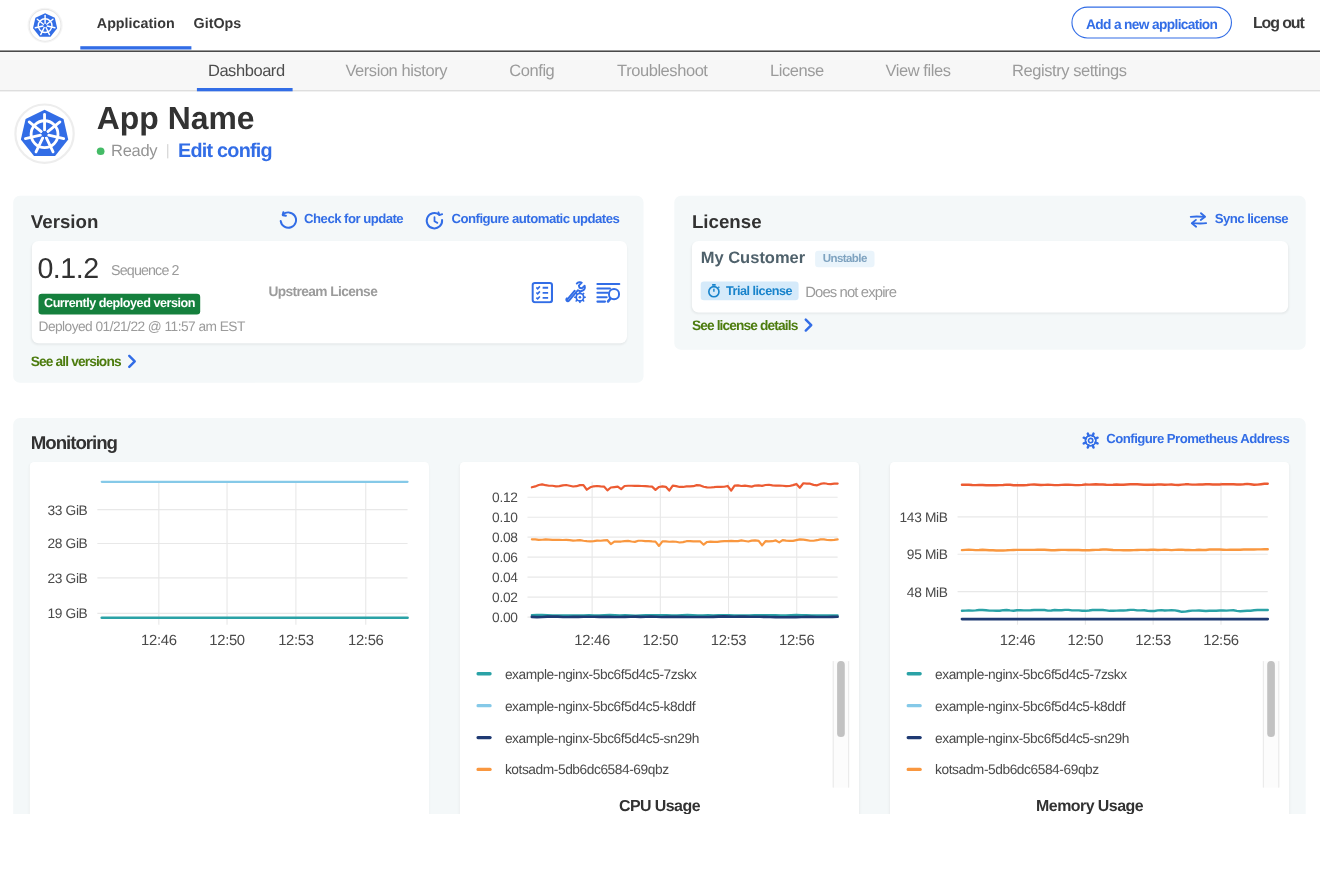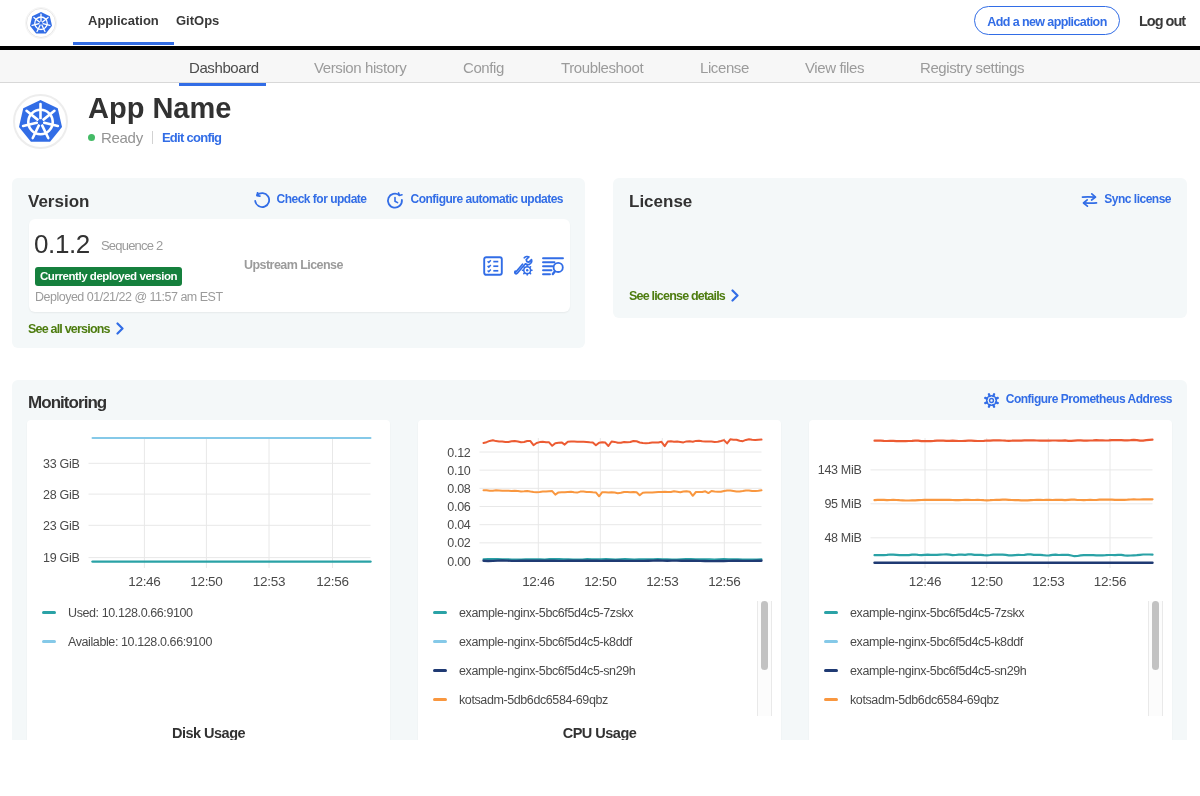--- a/index.html
+++ b/index.html
@@ -5,21 +5,21 @@
 body{font-family:"Liberation Sans",sans-serif;color:#323232}
 .page{position:relative;width:1200px;height:740px;overflow:hidden;background:#fff}
 
 .topnav{position:absolute;left:0;top:0;width:1200px;height:46px;background:#fff}
 .logo-sm{position:absolute;left:26px;top:8px;width:30px;height:30px;border-radius:50%;border:1px solid #e7e7e7;display:flex;align-items:center;justify-content:center;box-shadow:0 0 0 1px #f5f5f5}
 .toptab{position:absolute;top:13px;font-size:13px;font-weight:700;color:#383838}
 .topline{position:absolute;left:73px;top:42px;width:101px;height:3px;background:#326de6}
 .addbtn{position:absolute;left:974px;top:6px;width:146px;height:29px;border:1.4px solid #326de6;border-radius:15px;color:#326de6;font-size:12.5px;letter-spacing:-.6px;font-weight:700;text-align:center;line-height:26px;padding-top:2px;background:#fff}
 .logout{position:absolute;left:1139px;top:12.5px;font-size:14.5px;letter-spacing:-1px;font-weight:700;color:#3a3a3a}
 
-.subnav{position:absolute;left:0;top:46px;width:1200px;height:37px;background:#f7f7f7;border-top:4px solid #000000;border-bottom:1px solid #d8d8d8}
+.subnav{position:absolute;left:0;top:46px;width:1200px;height:37px;background:#f7f7f7;border-top:1px solid #000000;border-bottom:1px solid #d8d8d8}
 .subtab{position:absolute;top:9px;font-size:15px;letter-spacing:-.4px;font-weight:400;color:#9b9b9b}
 .subtab.on{color:#4c4c4c}
 .subline{position:absolute;left:179px;top:33px;width:87px;height:3px;background:#326de6}
 
 .appicon{position:absolute;left:13px;top:94px;width:55px;height:55px;border-radius:50%;border:2px solid #ededed;background:#fff;display:flex;align-items:center;justify-content:center}
 .appname{position:absolute;left:88px;top:92px;font-size:29px;font-weight:700;color:#323232;letter-spacing:0}
 .appsub{position:absolute;left:88px;top:129px;height:17px;display:flex;align-items:center;font-size:15px;letter-spacing:-.3px;color:#949494}
 .dot{width:7px;height:7px;border-radius:50%;background:#44bb66;margin-right:6px}
 .vdiv{width:1px;height:13px;background:#d2d2d2;margin:0 9px}
 .bluelink{color:#326de6;font-weight:700;text-decoration:none}
@@ -93,21 +93,21 @@
         <line x1="56.3" y1="46.0" x2="79.7" y2="27.3" stroke="#fff" stroke-width="5.5" stroke-linecap="round"></line>
         <line x1="57.8" y1="52.8" x2="87.0" y2="59.5" stroke="#fff" stroke-width="5.5" stroke-linecap="round"></line>
         <line x1="53.5" y1="58.2" x2="66.5" y2="85.2" stroke="#fff" stroke-width="5.5" stroke-linecap="round"></line>
         <line x1="46.5" y1="58.2" x2="33.5" y2="85.2" stroke="#fff" stroke-width="5.5" stroke-linecap="round"></line>
         <line x1="42.2" y1="52.8" x2="13.0" y2="59.5" stroke="#fff" stroke-width="5.5" stroke-linecap="round"></line>
         <line x1="43.7" y1="46.0" x2="20.3" y2="27.3" stroke="#fff" stroke-width="5.5" stroke-linecap="round"></line>
         <circle cx="50" cy="51" r="5.5" fill="#326de6"></circle>
       </svg>
     </div>
     <div class="appname">App Name</div>
-    <div class="appsub"><span class="dot"></span>Ready<span class="vdiv"></span><span class="bluelink" style="font-size:13px;letter-spacing:-.7px">Edit config</span></div>
+    <div class="appsub"><span class="dot"></span>Ready<span class="vdiv"></span><span class="bluelink" style="font-size:18px;letter-spacing:-.7px">Edit config</span></div>
     <div class="card" style="left:12px;top:178px;width:573px;height:170px">
       <div class="cardh">Version</div>
       <div class="cardlinks" style="right:22px">
         <svg width="17" height="17" viewBox="0 0 17 17">
           <path d="M4.1 3.2 A7 7 0 1 1 2.2 9" fill="none" stroke="#326de6" stroke-width="1.8" stroke-linecap="round"></path>
           <path d="M4.6 0.8 L4.1 3.6 6.9 4.1" fill="none" stroke="#326de6" stroke-width="1.8" stroke-linecap="round" stroke-linejoin="round"></path>
         </svg>
         <span>Check for update</span>
         <span style="width:20px"></span>
         <svg width="18" height="18" viewBox="0 0 18 18">
@@ -169,20 +169,31 @@
       <div class="cardh">License</div>
       <div class="cardlinks" style="right:16px">
         <svg width="17" height="16" viewBox="0 0 17 16">
           <path d="M1.5 5.2 C5 4.6 10 4.8 13.8 5.2" fill="none" stroke="#326de6" stroke-width="1.7" stroke-linecap="round"></path>
           <path d="M10.8 1.8 L14.5 5.1 10.6 8.0" fill="none" stroke="#326de6" stroke-width="1.7" stroke-linecap="round" stroke-linejoin="round"></path>
           <path d="M15.5 10.8 C12 11.4 7 11.2 3.2 10.8" fill="none" stroke="#326de6" stroke-width="1.7" stroke-linecap="round"></path>
           <path d="M6.2 7.9 L2.5 11.0 6.4 14.1" fill="none" stroke="#326de6" stroke-width="1.7" stroke-linecap="round" stroke-linejoin="round"></path>
         </svg>
         <span>Sync license</span>
       </div>
+      <div class="whitebox" style="left:16px;top:41px;width:542px;height:65px">
+        <div class="lcust">My Customer</div>
+        <div class="lbadge">Unstable</div>
+        <div class="tbadge"><svg width="12" height="13" viewBox="0 0 12 13" style="margin-right:5px">
+            <circle cx="6" cy="7.2" r="4.6" fill="none" stroke="#1883cb" stroke-width="1.5"></circle>
+            <line x1="6" y1="7.2" x2="6" y2="4.4" stroke="#1883cb" stroke-width="1.3"></line>
+            <line x1="4.4" y1="1.0" x2="7.6" y2="1.0" stroke="#1883cb" stroke-width="1.6"></line>
+            <line x1="10" y1="2.6" x2="10.9" y2="3.5" stroke="#1883cb" stroke-width="1.3"></line>
+          </svg>Trial license</div>
+        <div class="lexp">Does not expire</div>
+      </div>
       <div class="seelink" style="top:111px">See license details<svg width="8" height="13" viewBox="0 0 8 13" style="margin-left:6px">
           <path d="M1.5 1.5 L6.5 6.5 1.5 11.5" fill="none" stroke="#326de6" stroke-width="2.2" stroke-linecap="round" stroke-linejoin="round"></path>
         </svg></div>
     </div>
     <div class="card" style="left:12px;top:380px;width:1175px;height:401px">
       <div class="cardh" style="top:12.5px;letter-spacing:-.95px">Monitoring</div>
       <div class="cardlinks" style="right:15px;top:12px">
         <svg width="17" height="17" viewBox="0 0 20 20">
           <circle cx="10" cy="10" r="5.6" fill="none" stroke="#326de6" stroke-width="1.8"></circle>
           <circle cx="10" cy="10" r="2.3" fill="none" stroke="#326de6" stroke-width="1.7"></circle>
@@ -211,31 +222,20 @@
           <text x="52.5" y="78.6" font-size="12.5" letter-spacing="-0.3" fill="#4a4a4a" text-anchor="end">28 GiB</text>
           <text x="52.5" y="109.8" font-size="12.5" letter-spacing="-0.3" fill="#4a4a4a" text-anchor="end">23 GiB</text>
           <text x="52.5" y="142.1" font-size="12.5" letter-spacing="-0.3" fill="#4a4a4a" text-anchor="end">19 GiB</text>
           <text x="117.4" y="166" font-size="13.5" letter-spacing="-0.3" fill="#4a4a4a" text-anchor="middle">12:46</text>
           <text x="179.4" y="166" font-size="13.5" letter-spacing="-0.3" fill="#4a4a4a" text-anchor="middle">12:50</text>
           <text x="242.0" y="166" font-size="13.5" letter-spacing="-0.3" fill="#4a4a4a" text-anchor="middle">12:53</text>
           <text x="305.5" y="166" font-size="13.5" letter-spacing="-0.3" fill="#4a4a4a" text-anchor="middle">12:56</text>
           <polyline points="65.5,18.0 343.5,18.0" fill="none" stroke="#85c9e8" stroke-width="2" stroke-linejoin="round" stroke-linecap="round"></polyline>
           <polyline points="65.5,141.6 343.5,141.6" fill="none" stroke="#2aa2a6" stroke-width="2.4" stroke-linejoin="round" stroke-linecap="round"></polyline>
         </svg>
-        <div class="legend">
-          <div class="lrow">
-            <span class="ldash" style="background:#2aa2a6"></span>
-            <span class="ltxt">Used: 10.128.0.66:9100</span>
-          </div>
-          <div class="lrow">
-            <span class="ldash" style="background:#85c9e8"></span>
-            <span class="ltxt">Available: 10.128.0.66:9100</span>
-          </div>
-        </div>
-        <div class="ctitle">Disk Usage</div>
       </div>
       <div class="chartcard" style="left:406px">
         <svg class="chart" width="363" height="178" viewBox="0 0 363 178">
           <line x1="61.5" y1="32.0" x2="343.5" y2="32.0" stroke="#e8e8e8" stroke-width="1"></line>
           <line x1="61.5" y1="50.17" x2="343.5" y2="50.17" stroke="#e8e8e8" stroke-width="1"></line>
           <line x1="61.5" y1="68.34" x2="343.5" y2="68.34" stroke="#e8e8e8" stroke-width="1"></line>
           <line x1="61.5" y1="86.51" x2="343.5" y2="86.51" stroke="#e8e8e8" stroke-width="1"></line>
           <line x1="61.5" y1="104.68" x2="343.5" y2="104.68" stroke="#e8e8e8" stroke-width="1"></line>
           <line x1="61.5" y1="122.85000000000001" x2="343.5" y2="122.85000000000001" stroke="#e8e8e8" stroke-width="1"></line>
           <line x1="61.5" y1="141.02" x2="343.5" y2="141.02" stroke="#e8e8e8" stroke-width="1"></line>
@@ -317,14 +317,15 @@
             <span class="ltxt">example-nginx-5bc6f5d4c5-sn29h</span>
           </div>
           <div class="lrow">
             <span class="ldash" style="background:#f9973f"></span>
             <span class="ltxt">kotsadm-5db6dc6584-69qbz</span>
           </div>
         </div>
         <div class="sbtrack">
           <div class="sbthumb"></div>
         </div>
+        <div class="ctitle">Memory Usage</div>
       </div>
     </div>
   </div>
 </body></html>

